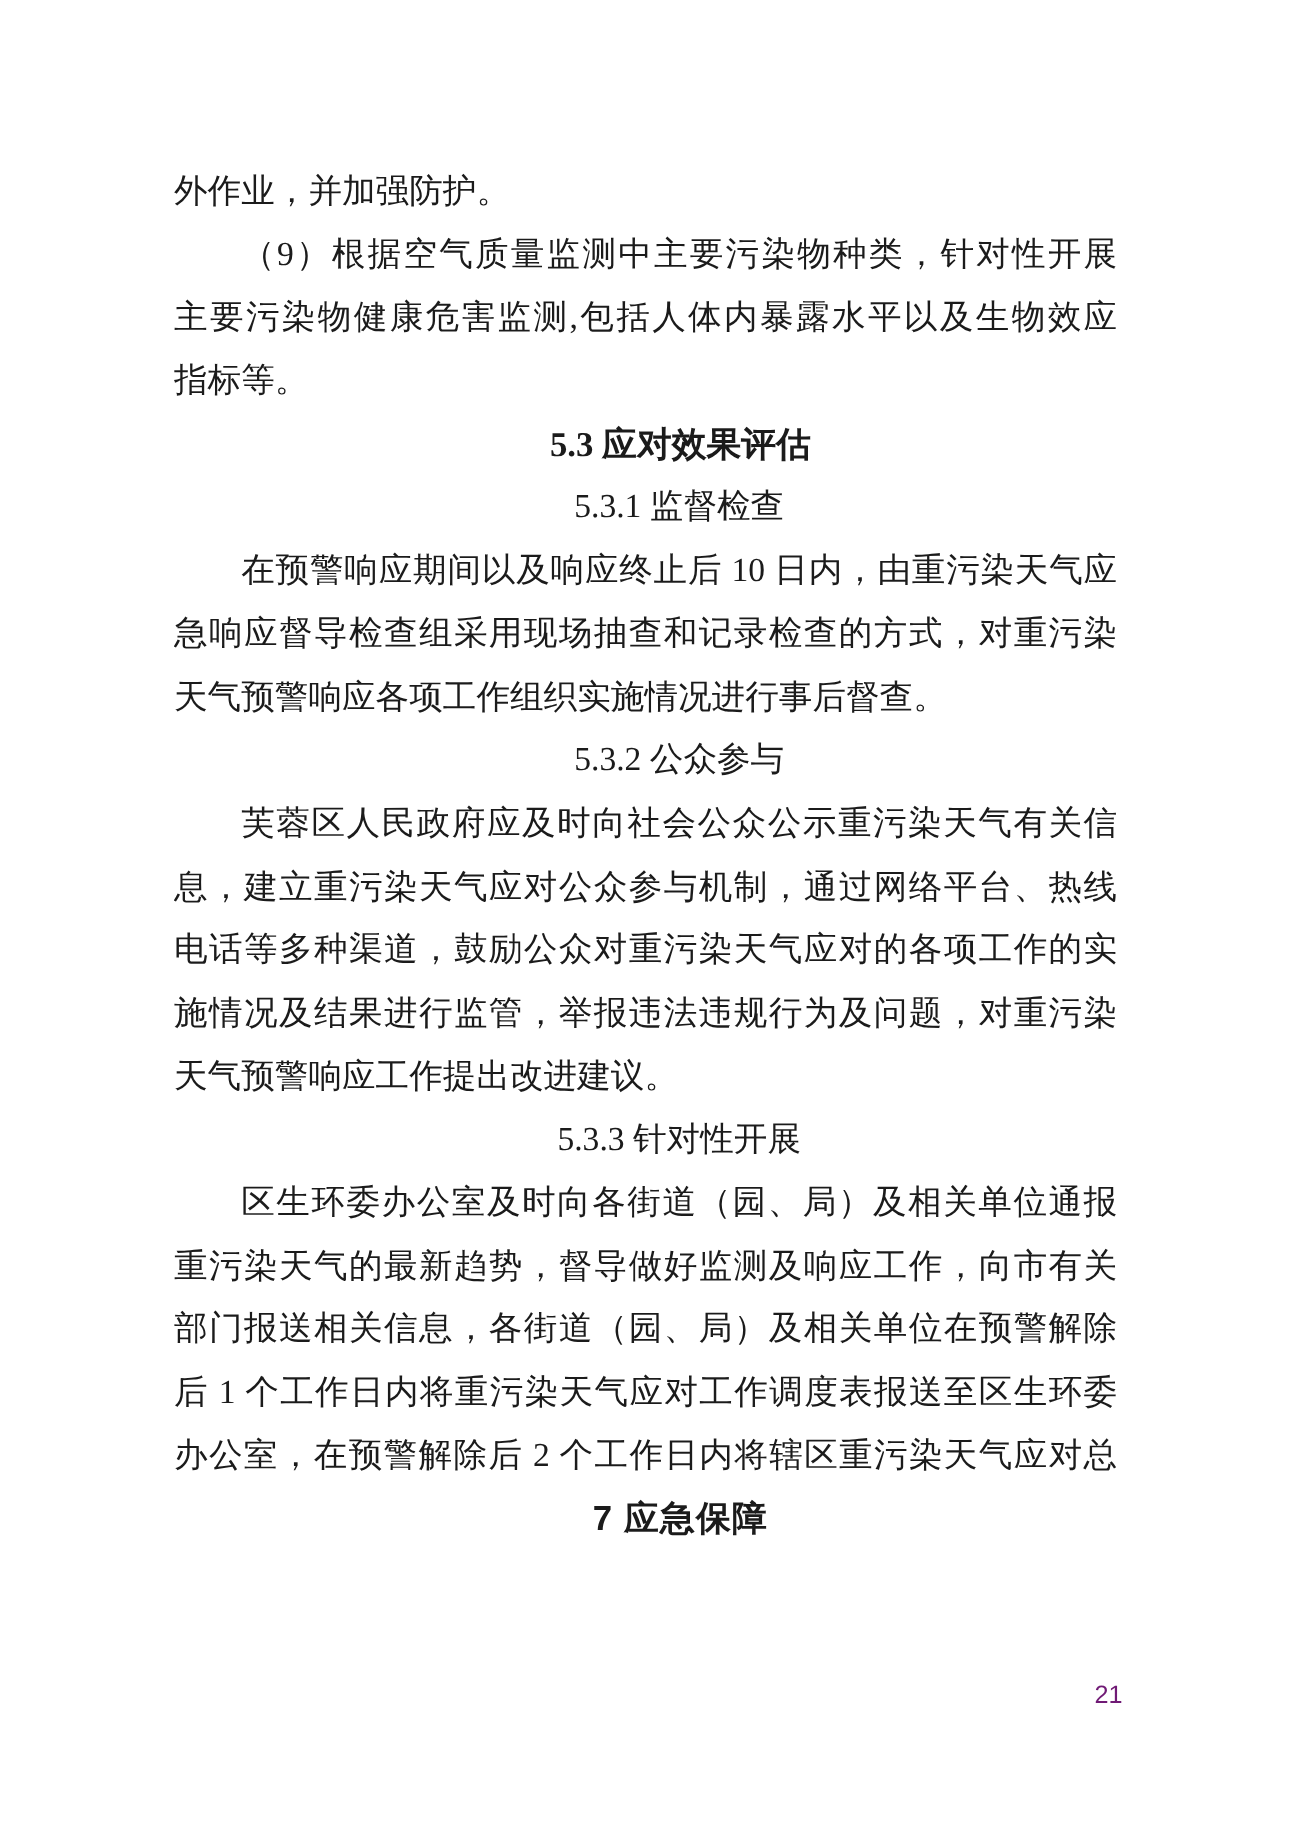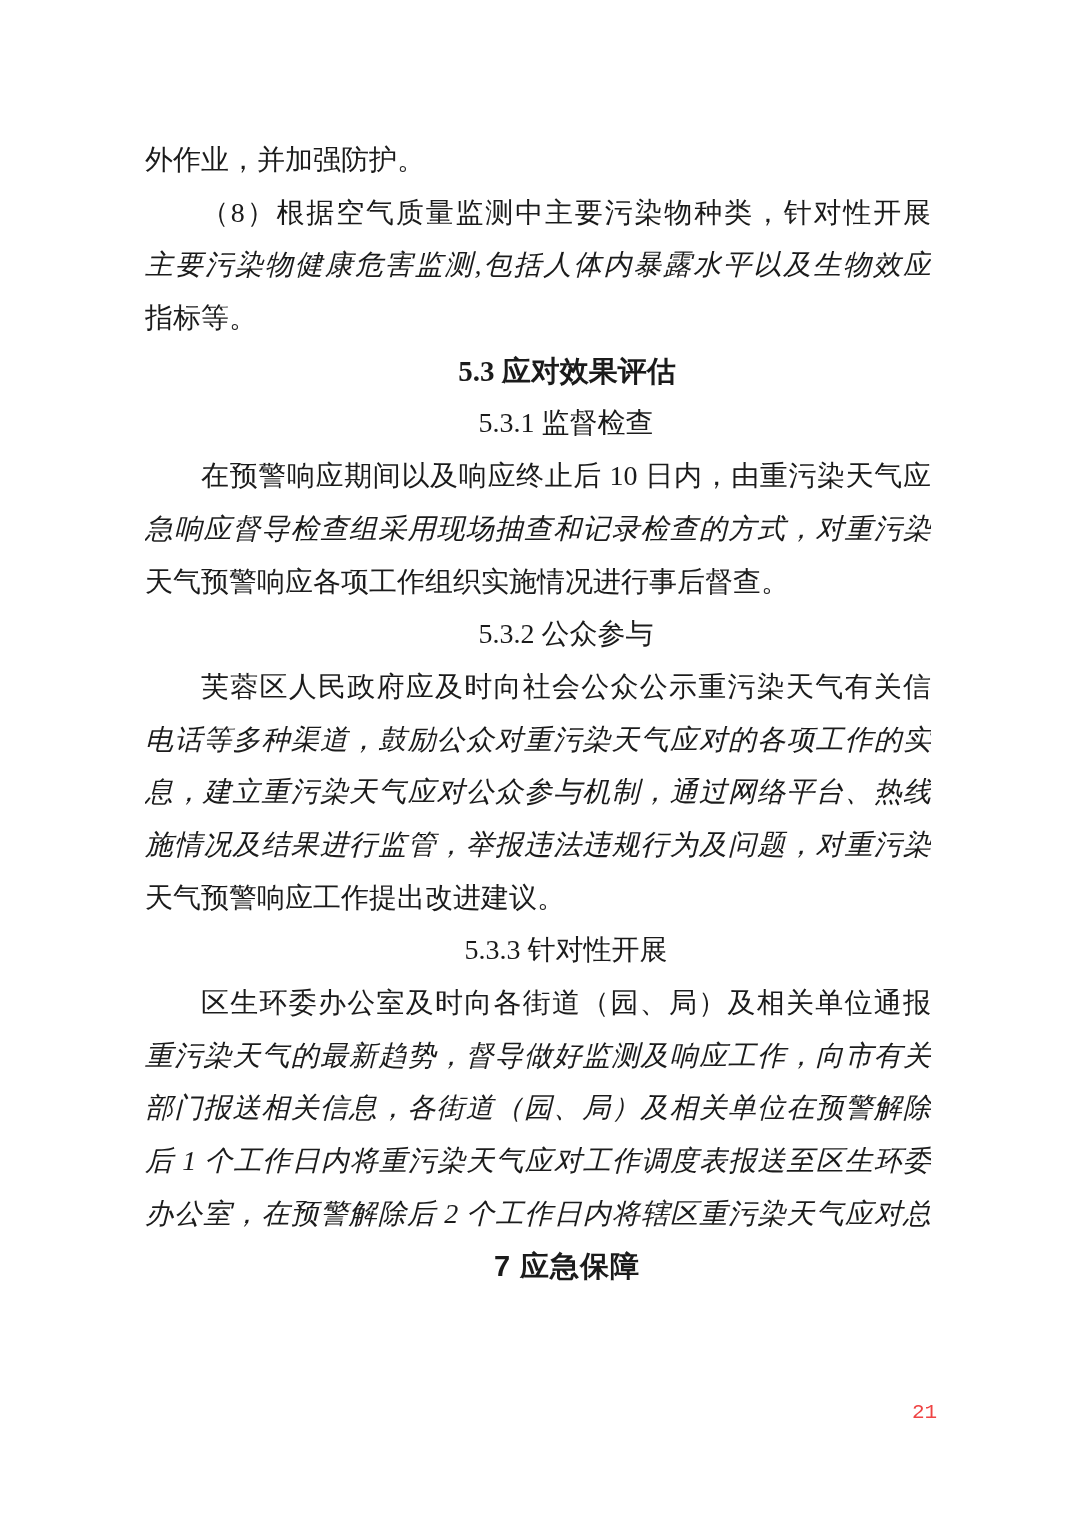--- a/index.html
+++ b/index.html
@@ -34,21 +34,20 @@
   
   .line-start {
     text-indent: 2em;
     text-align: justify;
     text-align-last: justify;
   }
   
   .line-mid {
     text-align: justify;
     text-align-last: justify;
-    font-style: italic;
   }
   
   .line-end {
     text-align: left;
   }
   
   .line-h2 {
     font-weight: bold;
     text-indent: 2em;
     font-size: 29px;
@@ -62,45 +61,45 @@
     font-family: "Liberation Sans", "DejaVu Sans", sans-serif;
     font-weight: 600;
     text-indent: 2em;
     font-size: 29px;
     letter-spacing: 1px;
   }
   .page-number {
     position: absolute;
     left: 912px;
     top: 1398px;
-    font-family: Liberation Mono, monospace;
+    font-family: Liberation Sans, sans-serif;
     font-size: 21px;
     line-height: 30px;
-    color: #ef4444;
+    color: #701a75;
   }
 </style>
 </head>
 <body>
 
 <div class="page">
   <div class="content">
 
   <div class="line line-end">外作业，并加强防护。</div>
-      <div class="line line-start">（8）根据空气质量监测中主要污染物种类，针对性开展</div>
+      <div class="line line-start">（9）根据空气质量监测中主要污染物种类，针对性开展</div>
       <div class="line line-mid">主要污染物健康危害监测,包括人体内暴露水平以及生物效应</div>
       <div class="line line-end">指标等。</div>
       <div class="line line-h2">5.3 应对效果评估</div>
       <div class="line line-h3">5.3.1 监督检查</div>
       <div class="line line-start">在预警响应期间以及响应终止后 10 日内，由重污染天气应</div>
       <div class="line line-mid">急响应督导检查组采用现场抽查和记录检查的方式，对重污染</div>
       <div class="line line-end">天气预警响应各项工作组织实施情况进行事后督查。</div>
       <div class="line line-h3">5.3.2 公众参与</div>
       <div class="line line-start">芙蓉区人民政府应及时向社会公众公示重污染天气有关信</div>
+      <div class="line line-mid">息，建立重污染天气应对公众参与机制，通过网络平台、热线</div>
       <div class="line line-mid">电话等多种渠道，鼓励公众对重污染天气应对的各项工作的实</div>
-      <div class="line line-mid">息，建立重污染天气应对公众参与机制，通过网络平台、热线</div>
       <div class="line line-mid">施情况及结果进行监管，举报违法违规行为及问题，对重污染</div>
       <div class="line line-end">天气预警响应工作提出改进建议。</div>
       <div class="line line-h3">5.3.3 针对性开展</div>
       <div class="line line-start">区生环委办公室及时向各街道（园、局）及相关单位通报</div>
       <div class="line line-mid">重污染天气的最新趋势，督导做好监测及响应工作，向市有关</div>
       <div class="line line-mid">部门报送相关信息，各街道（园、局）及相关单位在预警解除</div>
       <div class="line line-mid">后 1 个工作日内将重污染天气应对工作调度表报送至区生环委</div>
       <div class="line line-mid">办公室，在预警解除后 2 个工作日内将辖区重污染天气应对总</div>
       <div class="line line-h1">7 应急保障</div>
     </div>

